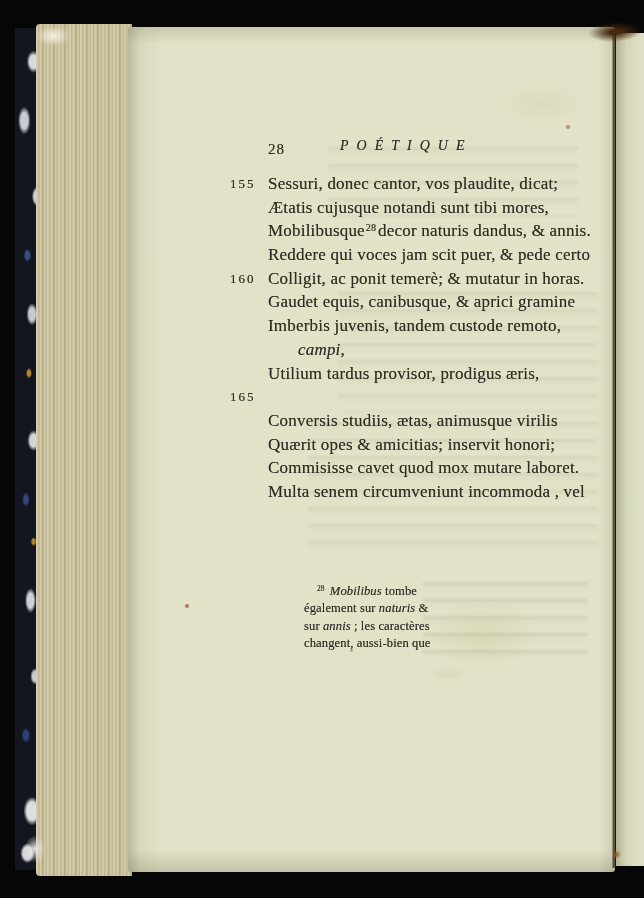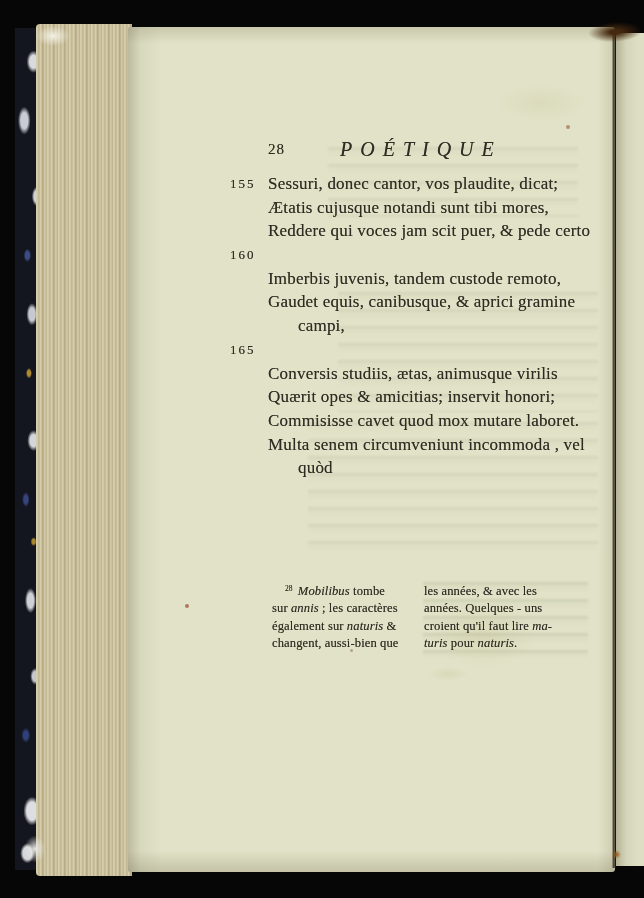--- a/index.html
+++ b/index.html
@@ -102,36 +102,36 @@
     background:repeating-linear-gradient(180deg,
       rgba(112,117,88,.20) 0 3px, rgba(112,117,88,.04) 3px 9px, rgba(112,117,88,0) 9px 17px);
     filter:blur(1.3px); opacity:.55; z-index:0; pointer-events:none;
   }
   .stain { position:absolute; border-radius:50%; pointer-events:none; }
 
   
   .txt { position:absolute; z-index:2; color:var(--ink); text-shadow:0 0 .6px rgba(46,44,34,.55); }
 
   .page-num { left:140px; top:114px; font-size:15px; letter-spacing:1px; }
-  .title    { left:212px; top:111px; font-size:20px; font-style:italic; letter-spacing:8px; white-space:nowrap; }
+  .title    { left:212px; top:111px; font-size:14px; font-style:italic; letter-spacing:8px; white-space:nowrap; }
 
   .verse { left:140px; top:145px; width:365px; font-size:17px; letter-spacing:.2px; }
   .vline { position:relative; height:23.7px; line-height:23.7px; white-space:nowrap; }
-  .vline.indent { padding-left:30px; }
+  .vline.indent { padding-left:30px;font-style:italic; }
   .lnum {
     position:absolute; left:-38px; top:0; width:34px;
     font-size:13px; letter-spacing:2px;
   }
   .sup { font-size:.6em; position:relative; top:-.5em; padding:0 2px 0 1px; letter-spacing:0; }
   .ital { font-style:italic; }
 
   .fncol { top:556px; width:150px; font-size:12.6px; letter-spacing:.1px; }
   .fncol.left  { left:144px; }
   .fncol.right { left:296px; }
-  .fline { height:17.4px; line-height:17.4px; white-space:nowrap; }
+  .fline { height:17.4px; line-height:17.4px; white-space:nowrap;margin-left:32px; }
   .fline.findent { padding-left:12px; }
 </style>
 </head>
 <body>
 
 <div class="scene">
 
   <div class="marble"></div>
   <div class="edge-stack"></div>
   <div class="edge-highlight"></div>
@@ -148,44 +148,39 @@
     <div class="stain" style="left:438px; top:98px;  width:4px; height:4px; background:rgba(140,80,40,.55);"></div>
     <div class="stain" style="left:222px; top:622px; width:3px; height:3px; background:rgba(130,90,50,.45);"></div>
     <div class="stain" style="left:300px; top:640px; width:40px; height:14px; border-radius:40%; background:radial-gradient(closest-side, rgba(165,140,80,.12), rgba(165,140,80,0));"></div>
 
     <div class="txt page-num">28</div>
     <div class="txt title">POÉTIQUE</div>
 
     <div class="txt verse">
         <div class="vline"><span class="lnum">155</span><span>Sessuri, donec cantor, vos plaudite, dicat;</span></div>
         <div class="vline"><span>Ætatis cujusque notandi sunt tibi mores,</span></div>
+        <div class="vline"><span>Mobilibusque</span><span class="sup">28</span><span>decor naturis dandus, &amp; annis.</span></div>
         <div class="vline"><span>Reddere qui voces jam scit puer, &amp; pede certo</span></div>
-        <div class="vline"><span class="lnum">160</span></div>
+        <div class="vline"><span class="lnum">160</span><span>Colligit, ac ponit temerè; &amp; mutatur in horas.</span></div>
+        <div class="vline"><span>Gaudet equis, canibusque, &amp; aprici gramine</span></div>
         <div class="vline"><span>Imberbis juvenis, tandem custode remoto,</span></div>
-        <div class="vline"><span>Gaudet equis, canibusque, &amp; aprici gramine</span></div>
         <div class="vline indent"><span>campi,</span></div>
+        <div class="vline"><span>Utilium tardus provisor, prodigus æris,</span></div>
         <div class="vline"><span class="lnum">165</span></div>
         <div class="vline"><span>Conversis studiis, ætas, animusque virilis</span></div>
         <div class="vline"><span>Quærit opes &amp; amicitias; inservit honori;</span></div>
         <div class="vline"><span>Commisisse cavet quod mox mutare laboret.</span></div>
         <div class="vline"><span>Multa senem circumveniunt incommoda , vel</span></div>
-        <div class="vline indent"><span>quòd</span></div>
       </div>
 
     <div class="txt fncol left">
         <div class="fline findent"><span class="sup">28</span><span> </span><span class="ital">Mobilibus</span><span> tombe</span></div>
+        <div class="fline"><span>également sur </span><span class="ital">naturis</span><span> &amp;</span></div>
         <div class="fline"><span>sur </span><span class="ital">annis</span><span> ; les caractères</span></div>
-        <div class="fline"><span>également sur </span><span class="ital">naturis</span><span> &amp;</span></div>
         <div class="fline"><span>changent, aussi-bien que</span></div>
-      </div>
-    <div class="txt fncol right">
-        <div class="fline"><span>les années, &amp; avec les</span></div>
-        <div class="fline"><span>années.  Quelques - uns</span></div>
-        <div class="fline"><span>croient qu'il faut lire </span><span class="ital">ma-</span></div>
-        <div class="fline"><span class="ital">turis</span><span> pour </span><span class="ital">naturis</span><span>.</span></div>
       </div>
   </div>
 
   <div class="gutter"></div>
   <div class="facing-page"></div>
   <div class="cover-smudge-top"></div>
   <div class="dot-bottom-gutter"></div>
 
 </div>
 

